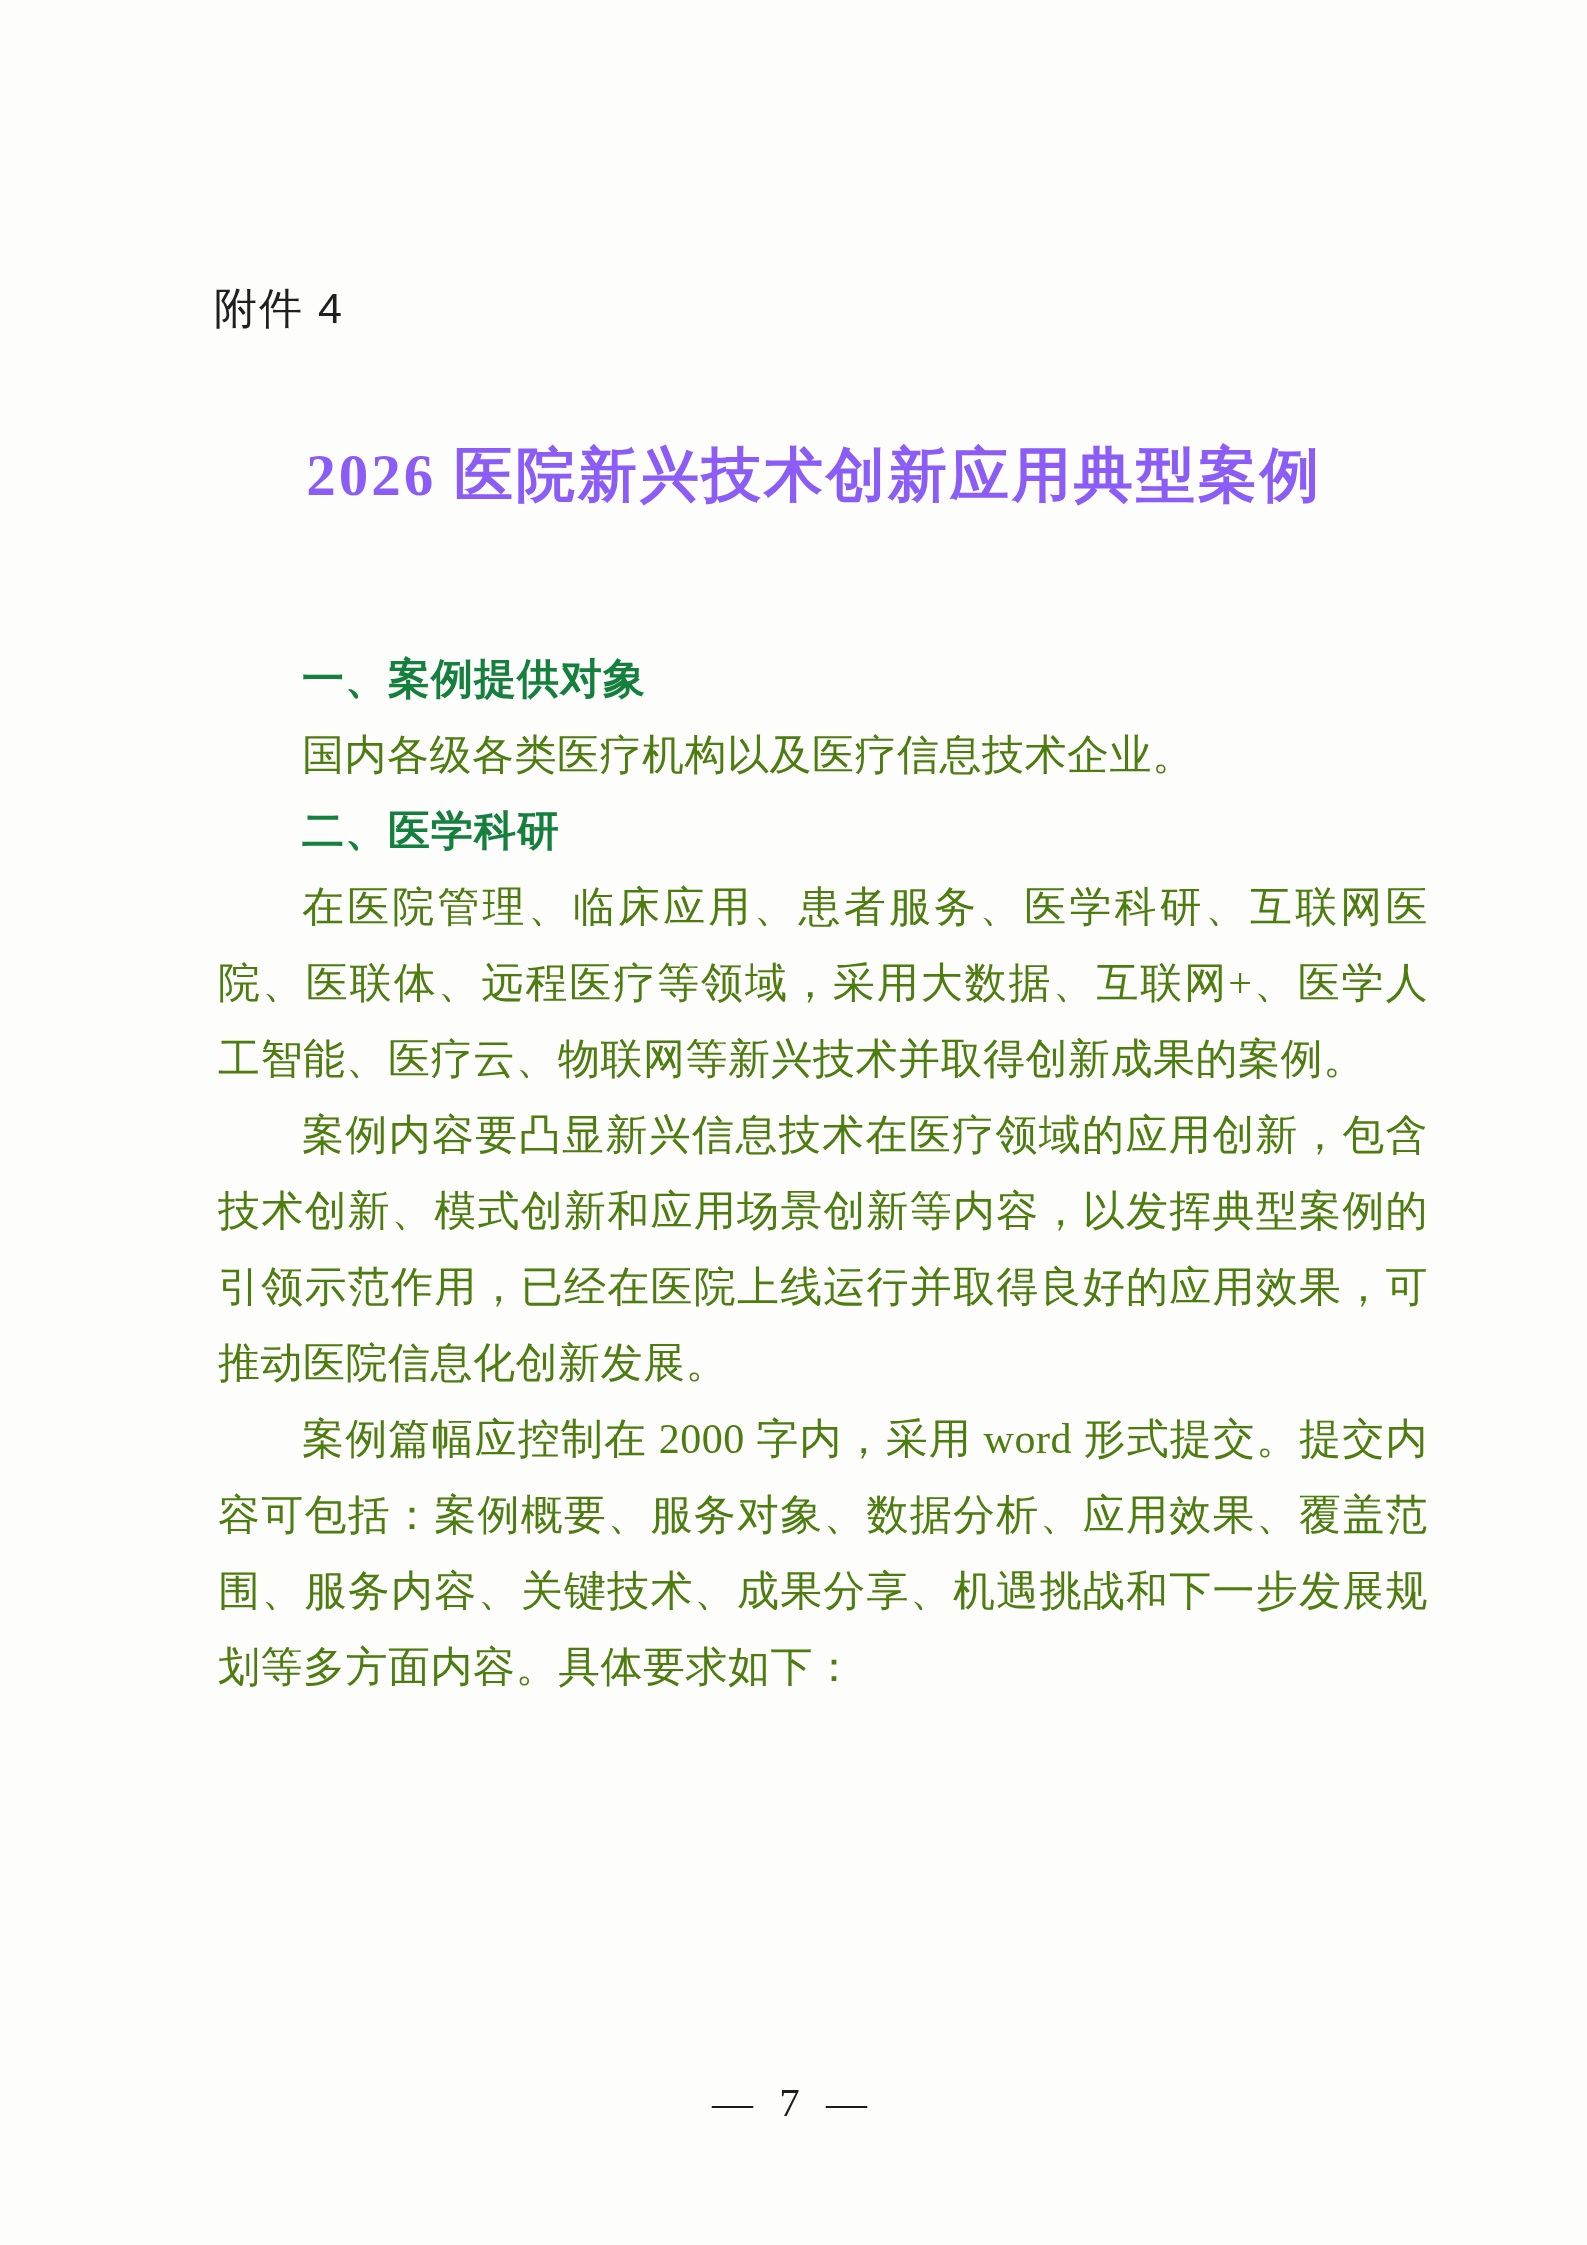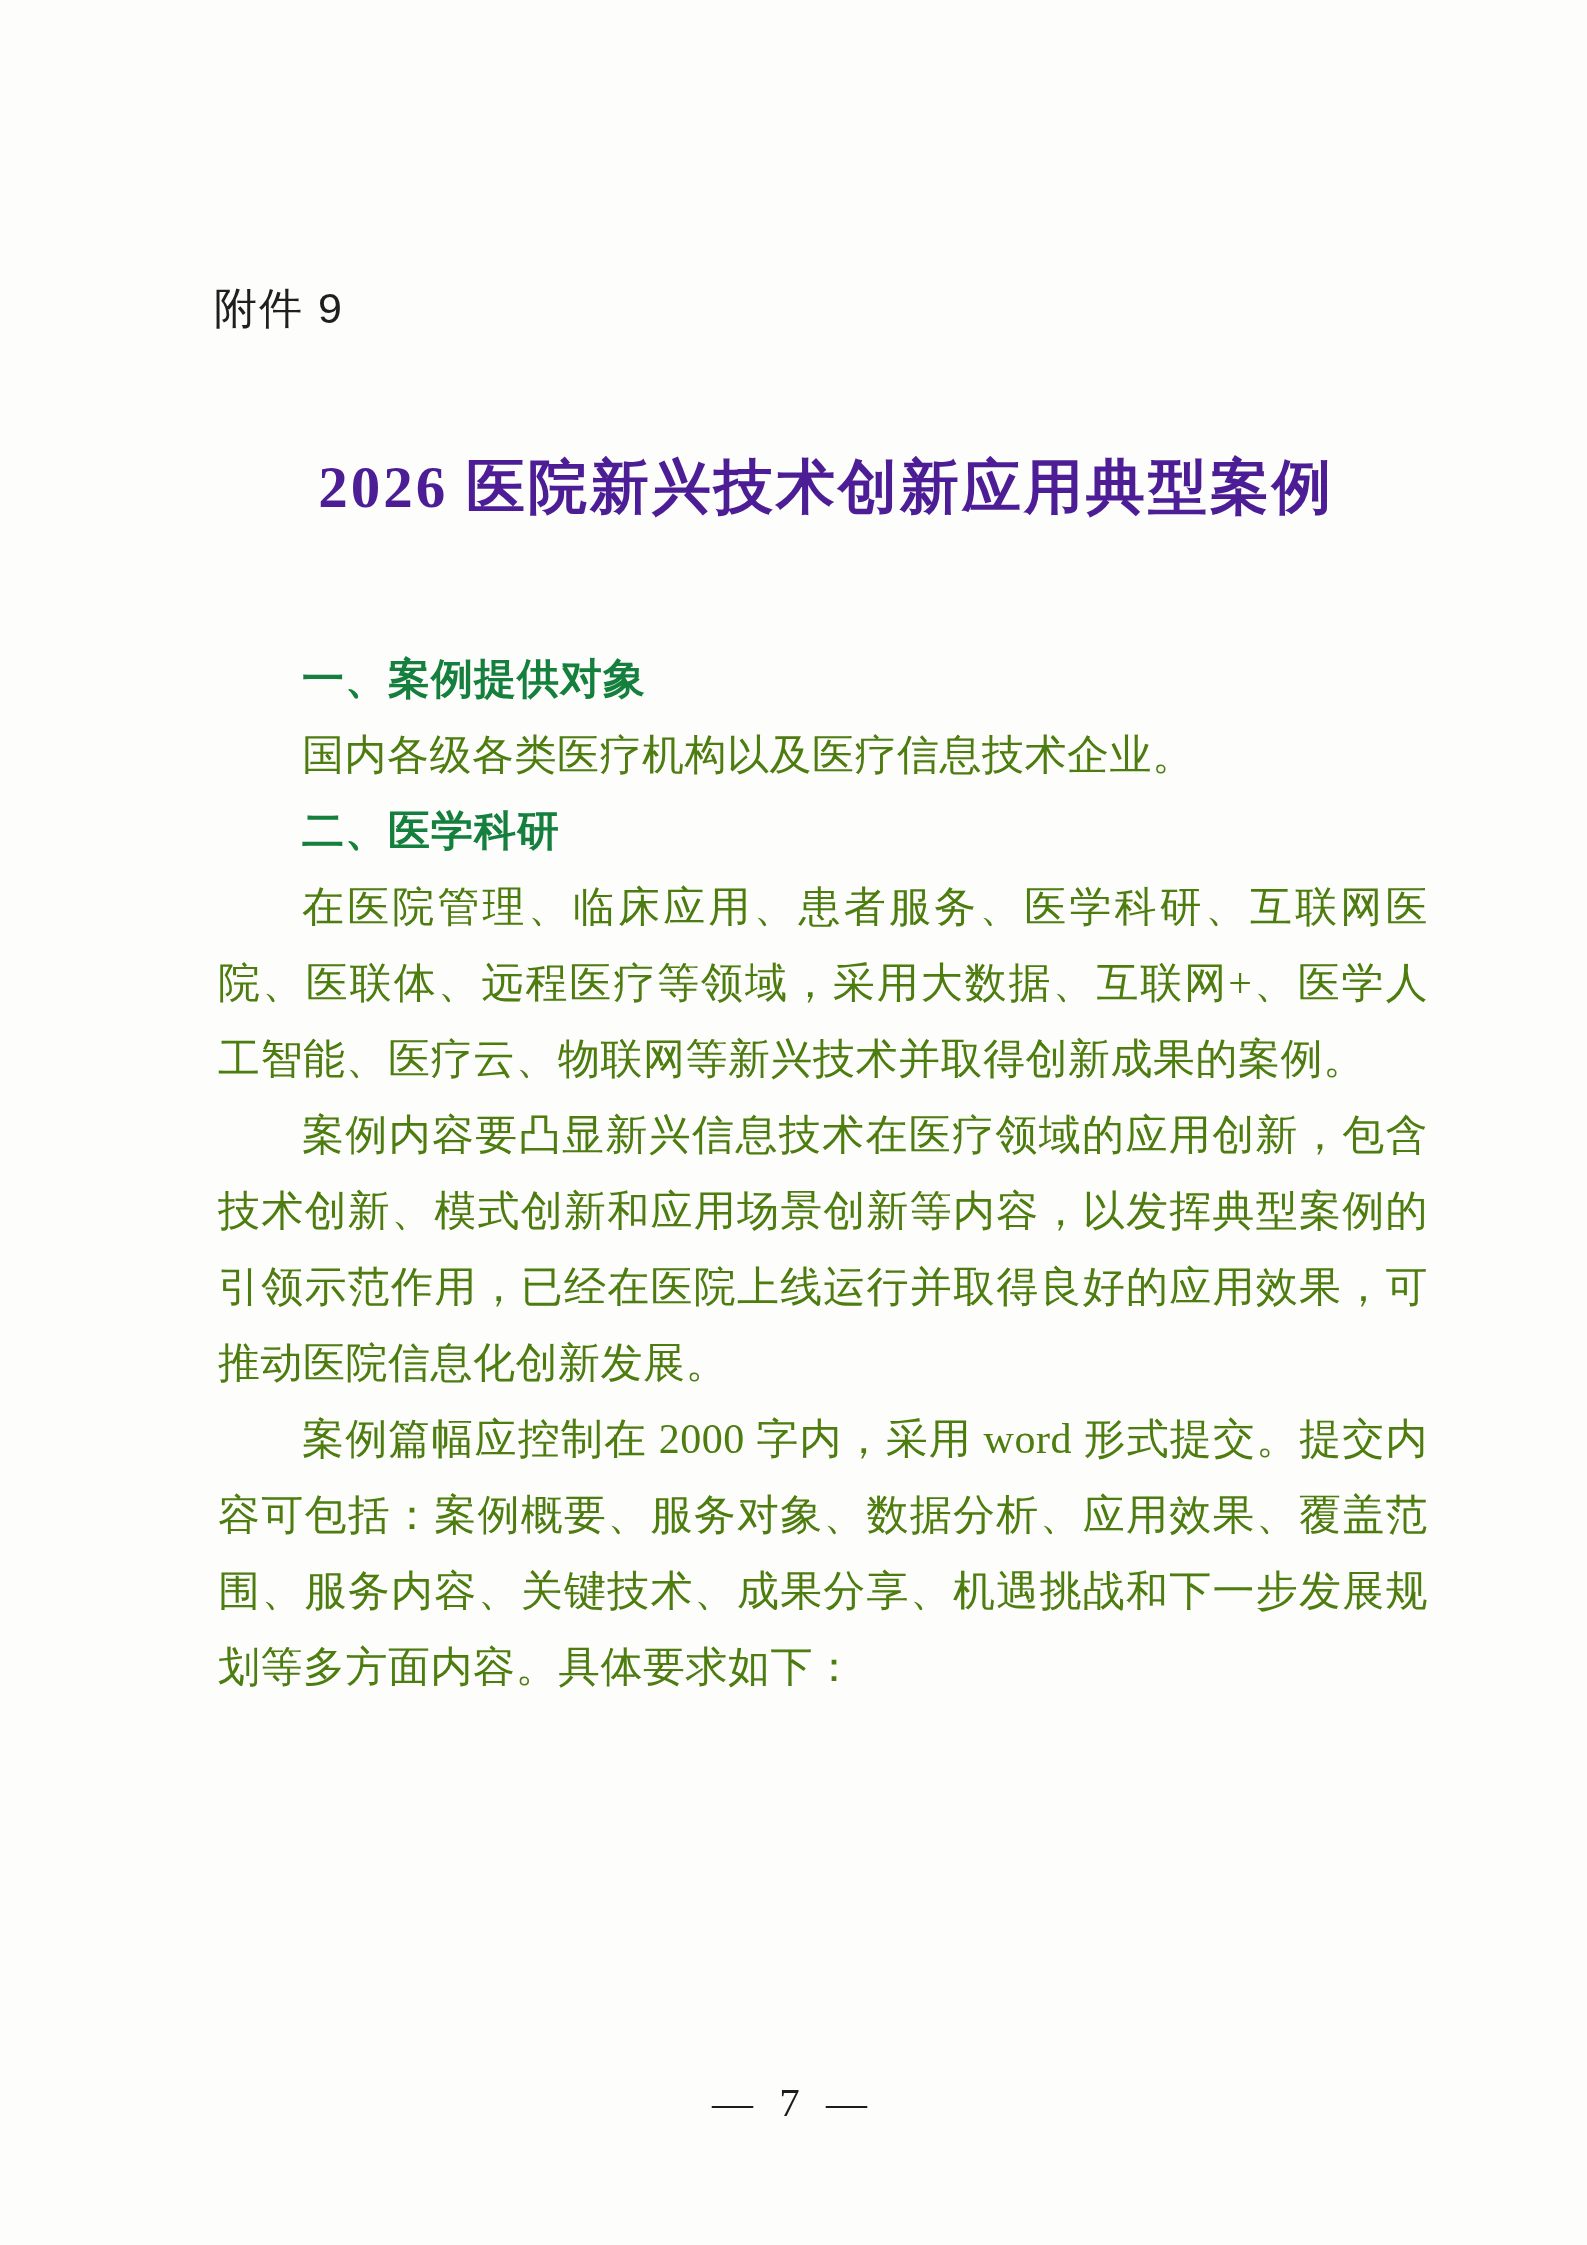--- a/index.html
+++ b/index.html
@@ -24,28 +24,28 @@
     font-size: 43px;
     font-weight: 500;
     letter-spacing: 2px;
     white-space: nowrap;
   }
   .doc-title {
     position: absolute;
     left: 218px;
     top: 438px;
     width: 1192px;
-    margin: 12px;
+    margin: 0;
     text-align: center;
     font-family: "Liberation Serif", "DejaVu Serif", serif;
     font-weight: 700;
     font-size: 59px;
     line-height: 75px;
     letter-spacing: 3px;
-    color: #4c1d95;
+    color: #8b5cf6;
   }
   .doc-title .title-line {
     display: block;
     position: relative;
   }
   .doc-title .title-line-2 {
     left: -92px; 
   }
   .doc-body {
     position: absolute;
@@ -84,21 +84,21 @@
     font-size: 41px;
     letter-spacing: 8px;
     color: #1c1c1c;
   }
 </style>
 </head>
 <body>
 
 <div class="page">
 
-  <div class="attachment-label">附件 9</div>
+  <div class="attachment-label">附件 4</div>
 
   <h1 class="doc-title">
     <span class="title-line title-line-1">2026 医院新兴技术创新应用典型案例</span>
   </h1>
 
   <div class="doc-body">
 
     <h2 class="section-heading">一、案例提供对象</h2>
     <p class="body-paragraph">国内各级各类医疗机构以及医疗信息技术企业。</p>
 

